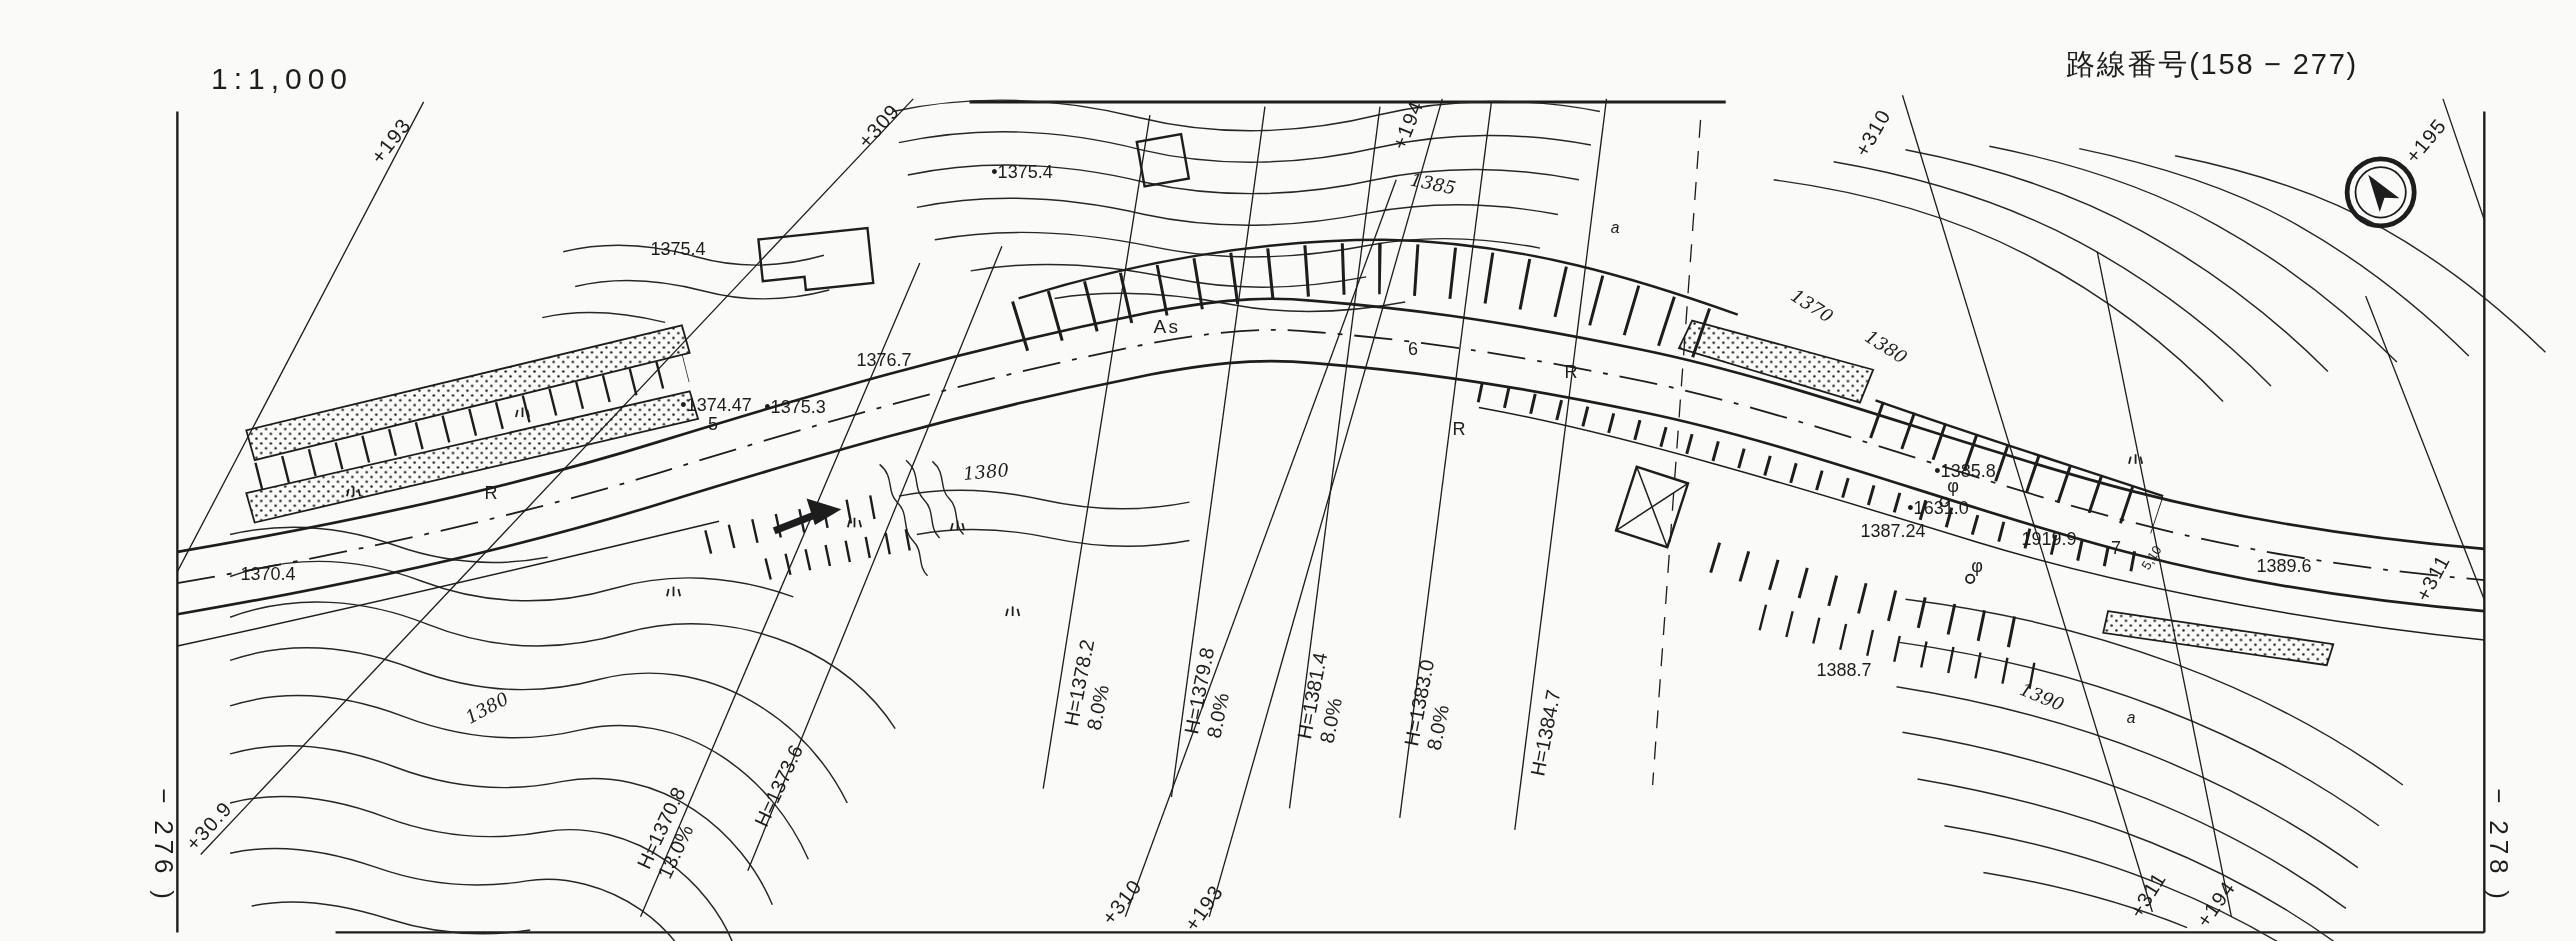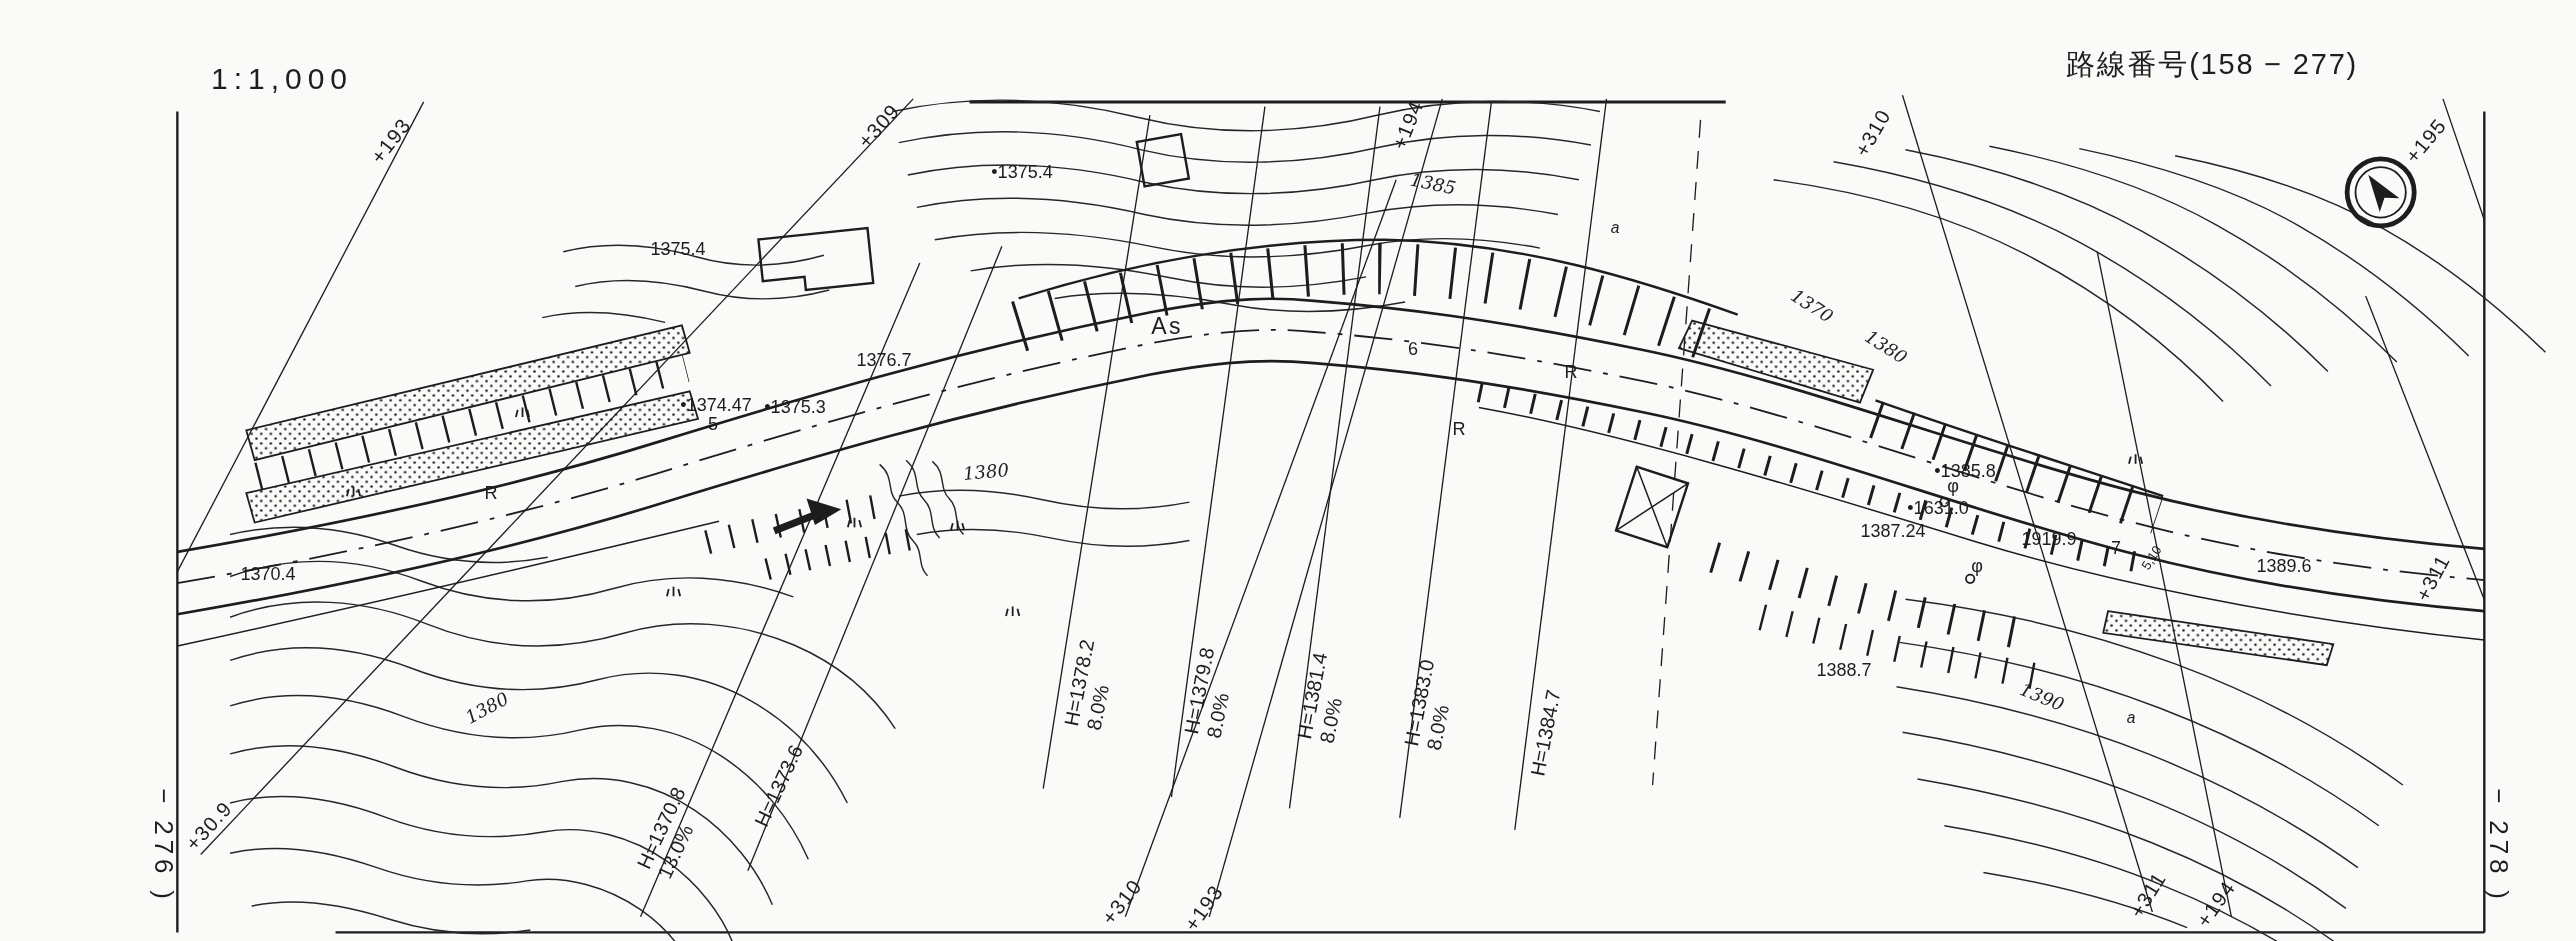--- a/index.html
+++ b/index.html
@@ -16,21 +16,21 @@
   }
   .hd-scale{font-size:30px;letter-spacing:6px;}
   .hd-title{font-size:55px;letter-spacing:15.6px;font-weight:600;}
   .hd-route{font-size:29px;letter-spacing:1.8px;}
   .edge{font-size:26px;letter-spacing:4.8px;}
   .st{font-size:20.4px;letter-spacing:1.2px;}
   .sec{font-size:20px;text-align:left;line-height:1.15;}
   .sp{font-size:18px;}
   .ct{font-size:18px;font-style:italic;font-family:"DejaVu Serif","Liberation Serif",serif;}
   .mk{font-size:18px;}
-  .mk-as{font-size:23px;letter-spacing:2.4px;}
+  .mk-as{font-size:19px;letter-spacing:2.4px;}
   .mk-sm{font-size:13px;}
   .mk-it{font-size:15.6px;font-style:italic;}
 </style>
 </head>
 <body>
 
 <div id="sheet">
 
   <svg width="2576" height="942" viewBox="0 0 4299 1572">
     <defs>

